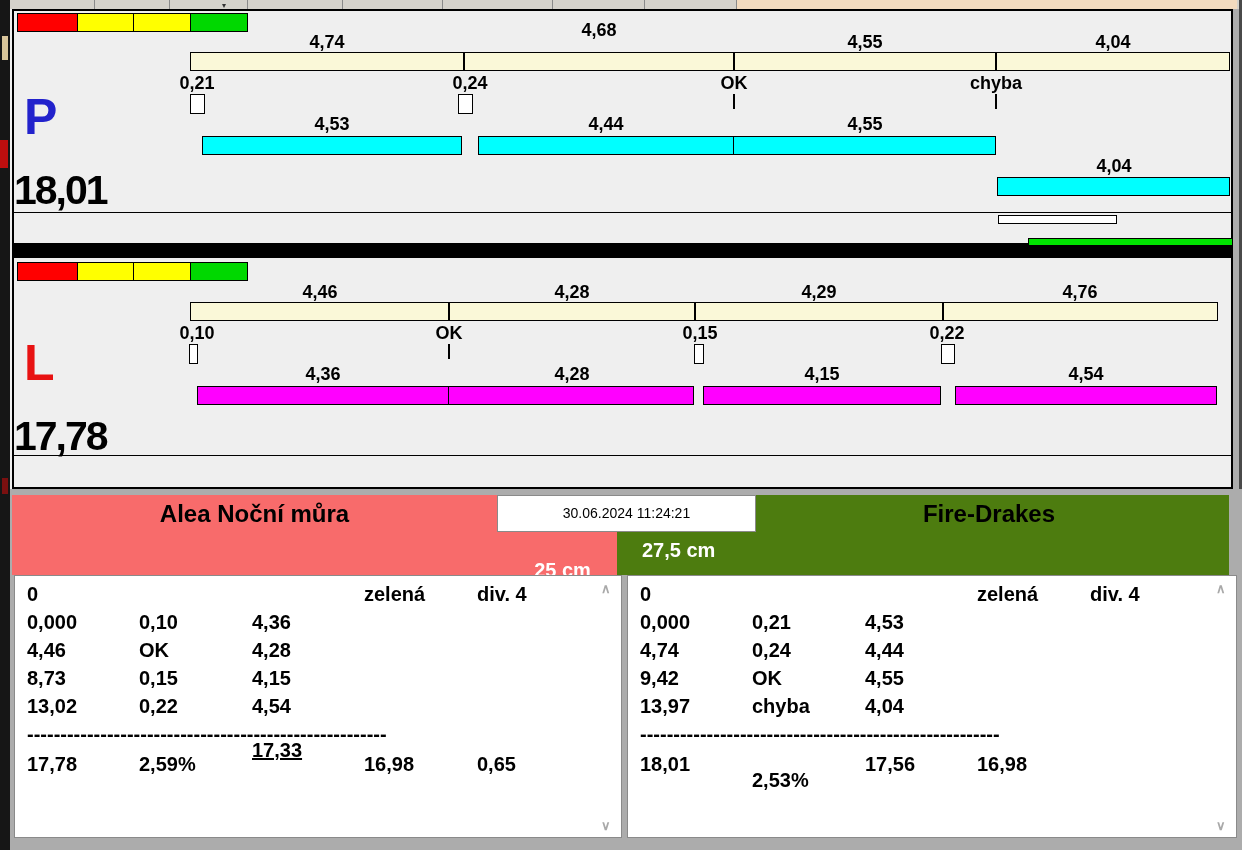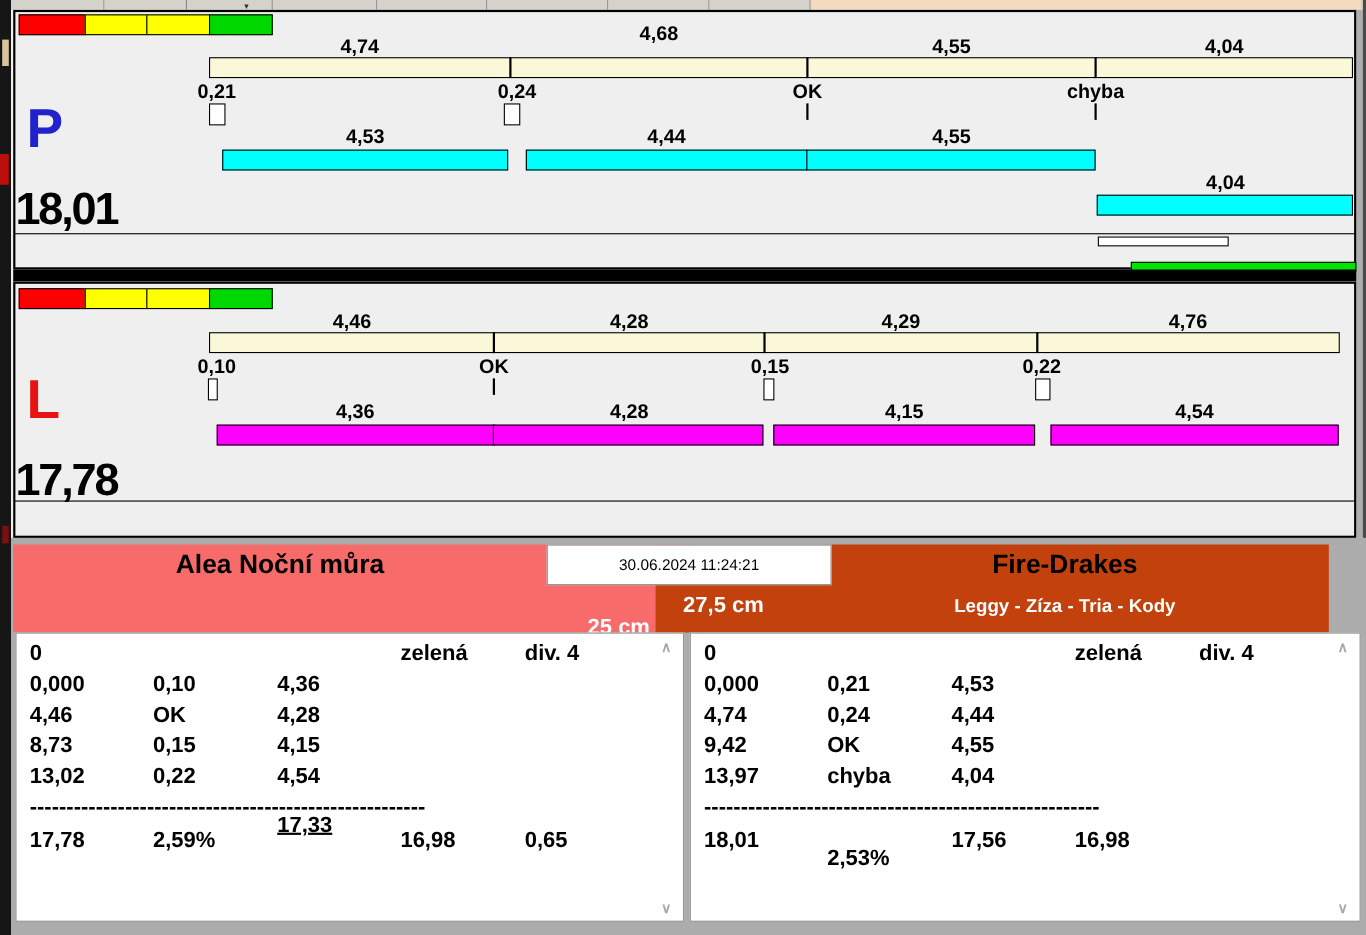--- a/index.html
+++ b/index.html
@@ -140,23 +140,22 @@
 
   <div class="hline" style="left:13px;top:455px;width:1218px;height:1px;"></div>
 
   <div class="abs" style="left:10px;top:489px;width:1232px;height:361px;background:#ACACAC;"></div>
 
   <div class="hdr" style="left:12px;width:613px;background:#F86B6B;">
     <div class="hdr-title" style="left:0;top:7px;width:485px;">Alea Noční můra</div>
     <div class="hdr-height" style="left:493px;top:45px;width:115px;margin-top:20px;">25 cm</div>
   </div>
 
-  <div class="hdr" style="left:596px;width:612px;background:#c2410c;">
+  <div class="hdr" style="left:617px;width:612px;background:#4d7c0f;">
     <div class="hdr-title" style="left:132px;top:7px;width:480px;">Fire-Drakes</div>
-    <div class="hdr-dogs" style="left:132px;top:47px;width:480px;">Leggy - Zíza - Tria - Kody</div>
     <div class="hdr-height" style="left:15px;top:45px;width:130px;text-align:left;padding-left:10px;">27,5 cm</div>
   </div>
 
   <div id="datebox">30.06.2024 11:24:21</div>
 
   <div class="tbl" style="left:14px;width:608px;">
     <span class="cell" style="left:12px;top:8px;">0</span>
     <span class="cell" style="left:349px;top:8px;">zelená</span>
     <span class="cell" style="left:462px;top:8px;">div. 4</span>
     <span class="cell" style="left:12px;top:36px;">0,000</span>

